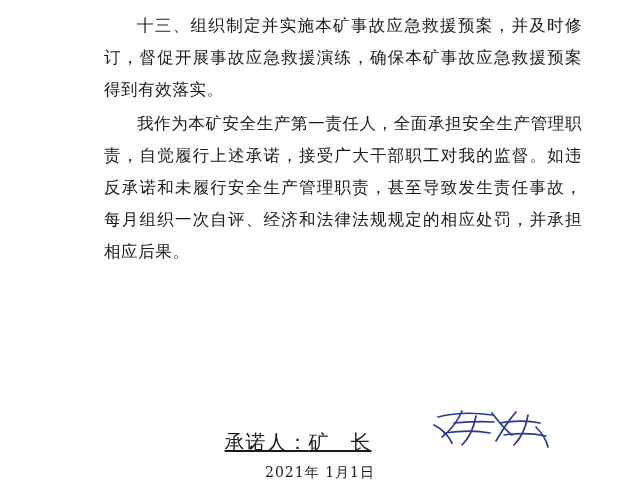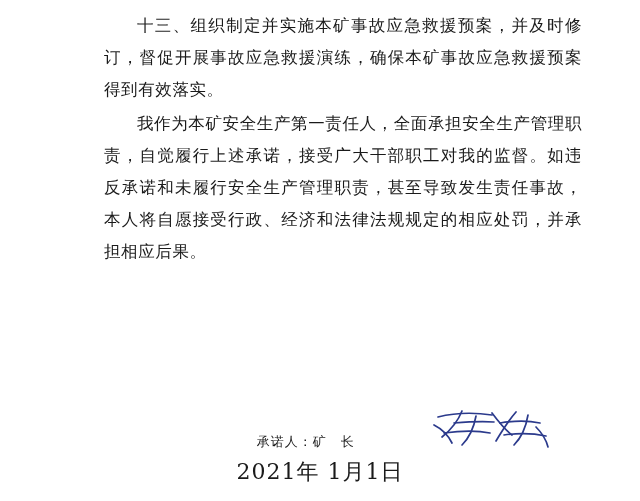--- a/index.html
+++ b/index.html
@@ -31,32 +31,33 @@
     text-indent: 2em;
   }
   .sign-block {
     position: absolute;
     left: 0;
     right: 0;
     bottom: 14px;
     text-align: center;
   }
   .sign-line {
-    font-size: 13px;
+    font-size: 20px;
     line-height: 30px;
     letter-spacing: 1px;
     position: relative;
     display: inline-block;
+    text-decoration: underline;
   }
   .sign-line .spacer {
     display: inline-block;
     width: 2.2em;
   }
   .date-line {
-    font-size: 22px;
+    font-size: 14px;
     line-height: 30px;
     letter-spacing: 1px;
   }
   .signature {
     position: absolute;
     right: 88px;
     bottom: 48px;
     width: 120px;
     height: 46px;
     pointer-events: none;
@@ -64,21 +65,21 @@
   .signature svg {
     display: block;
   }
 </style>
 </head>
 <body>
 
 <div class="page">
 
   <p class="para">十三、组织制定并实施本矿事故应急救援预案，并及时修订，督促开展事故应急救援演练，确保本矿事故应急救援预案得到有效落实。</p>
-  <p class="para">我作为本矿安全生产第一责任人，全面承担安全生产管理职责，自觉履行上述承诺，接受广大干部职工对我的监督。如违反承诺和未履行安全生产管理职责，甚至导致发生责任事故，本人将自愿接受行政、经济和法律法规规定的相应处罚，并承担相应后果。</p>
+  <p class="para">我作为本矿安全生产第一责任人，全面承担安全生产管理职责，自觉履行上述承诺，接受广大干部职工对我的监督。如违反承诺和未履行安全生产管理职责，甚至导致发生责任事故，每月组织一次自评、经济和法律法规规定的相应处罚，并承担相应后果。</p>
 
   <div class="sign-block">
     <div class="sign-line">
       <span>承诺人：</span><span>矿　长</span><span class="spacer"></span>
     </div>
     <div class="date-line">2021年 1月1日</div>
   </div>
 
   <div class="signature">
     <svg width="120" height="46" viewBox="0 0 120 46" fill="none" xmlns="http://www.w3.org/2000/svg">

